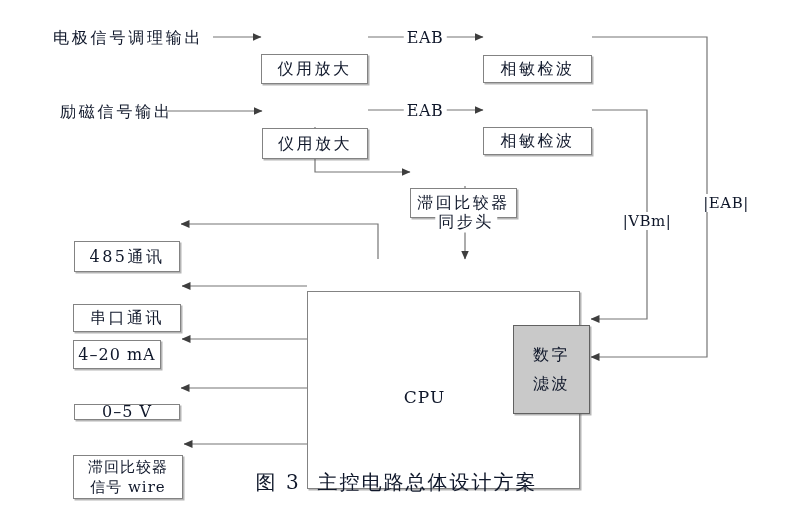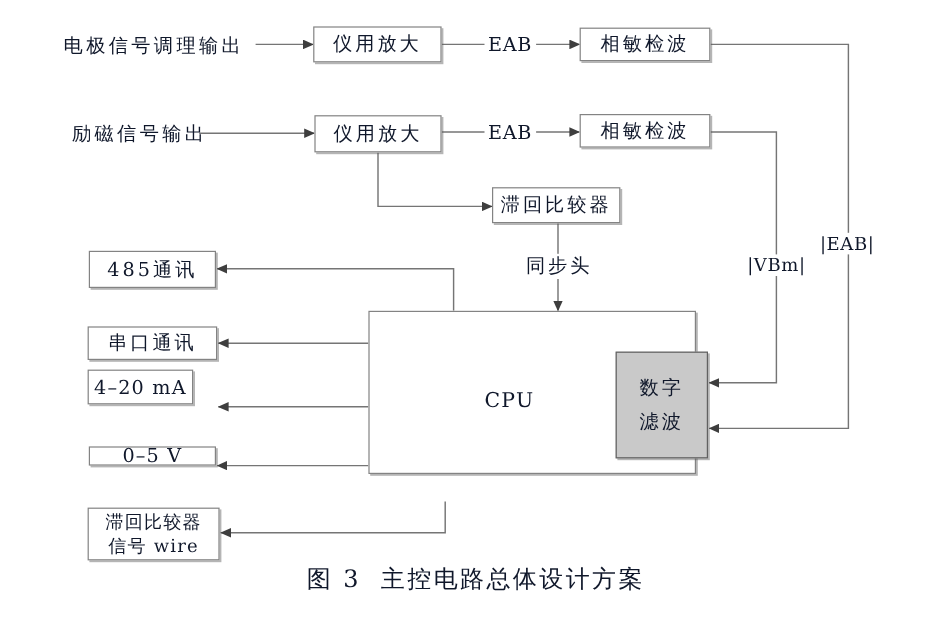--- a/index.html
+++ b/index.html
@@ -6,21 +6,21 @@
   #stage{
     position:relative;width:793px;height:515px;background:#ffffff;overflow:hidden;
     font-family:"DejaVu Serif","Liberation Serif",serif;color:#0f172a;
   }
   #wires{position:absolute;left:0;top:0;width:793px;height:515px;}
   .wire{fill:none;stroke:#757575;stroke-width:1.2;}
   .box{
     position:absolute;box-sizing:border-box;background:#fff;
     border:1px solid #838383;box-shadow:1.5px 1.5px 0 rgba(90,90,90,.45);
     display:flex;align-items:center;justify-content:center;text-align:center;
-    font-size:16px;letter-spacing:2.5px;line-height:1.25;white-space:pre-line;
+    font-size:16px;letter-spacing:2.5px;line-height:1.25;white-space:pre-line;margin-top:32px;
   }
   .latin{letter-spacing:1px;}
   .two-line{font-size:15px;letter-spacing:1px;line-height:1.35;}
   .cpu{font-size:17px;letter-spacing:1px;padding:16px 38px 0 0;}
   .filter{background:#c9c9c9;border:1px solid #616161;z-index:3;line-height:1.8;}
   .flabel{position:absolute;font-size:16px;letter-spacing:2.8px;white-space:nowrap;z-index:2;}
   .online{transform:translate(-50%,-50%);background:#fff;padding:0 3px;letter-spacing:.5px;text-align:center;}
   .small{font-size:15px;}
   .caption{
     position:absolute;left:0;top:469px;width:793px;text-align:center;
@@ -53,31 +53,31 @@
     <polyline class="wire" points="371,418 371,444 184,444" marker-end="url(#arr)"></polyline>
   </svg>
 
   <div class="flabel" style="left:53px;top:28px">电极信号调理输出</div>
   <div class="flabel" style="left:60px;top:102px">励磁信号输出</div>
 
   <div class="flabel online" style="left:425px;top:37px">EAB</div>
   <div class="flabel online" style="left:425px;top:110px">EAB</div>
   <div class="flabel online" style="left:466px;top:222px;letter-spacing:2.5px">同步头</div>
   <div class="flabel online small" style="left:647px;top:221px">|VBm|</div>
-  <div class="flabel online small" style="left:706px;top:203px">|EAB|</div>
+  <div class="flabel online small" style="left:726px;top:203px">|EAB|</div>
 
   <div class="box" style="left:261px;top:22px;width:107px;height:30px">仪用放大</div>
   <div class="box" style="left:483px;top:23px;width:109px;height:28px">相敏检波</div>
   <div class="box" style="left:262px;top:96px;width:106px;height:31px">仪用放大</div>
   <div class="box" style="left:483px;top:95px;width:109px;height:28px">相敏检波</div>
   <div class="box" style="left:410px;top:156px;width:107px;height:30px">滞回比较器</div>
   <div class="box" style="left:74px;top:209px;width:106px;height:31px">485通讯</div>
   <div class="box" style="left:73px;top:272px;width:108px;height:28px">串口通讯</div>
   <div class="box latin" style="left:73px;top:308px;width:88px;height:29px">4–20 mA</div>
   <div class="box latin" style="left:74px;top:372px;width:106px;height:16px">0–5 V</div>
   <div class="box two-line" style="left:73px;top:423px;width:110px;height:44px">滞回比较器
 信号 wire</div>
-  <div class="box cpu" style="left:307px;top:259px;width:273px;height:136px">CPU</div>
+  <div class="box cpu" style="left:307px;top:259px;width:273px;height:198px">CPU</div>
   <div class="box filter" style="left:513px;top:293px;width:77px;height:89px">数字
 滤波</div>
 
   <div class="caption">图 3  主控电路总体设计方案</div>
 </div>
 
 </body></html>

